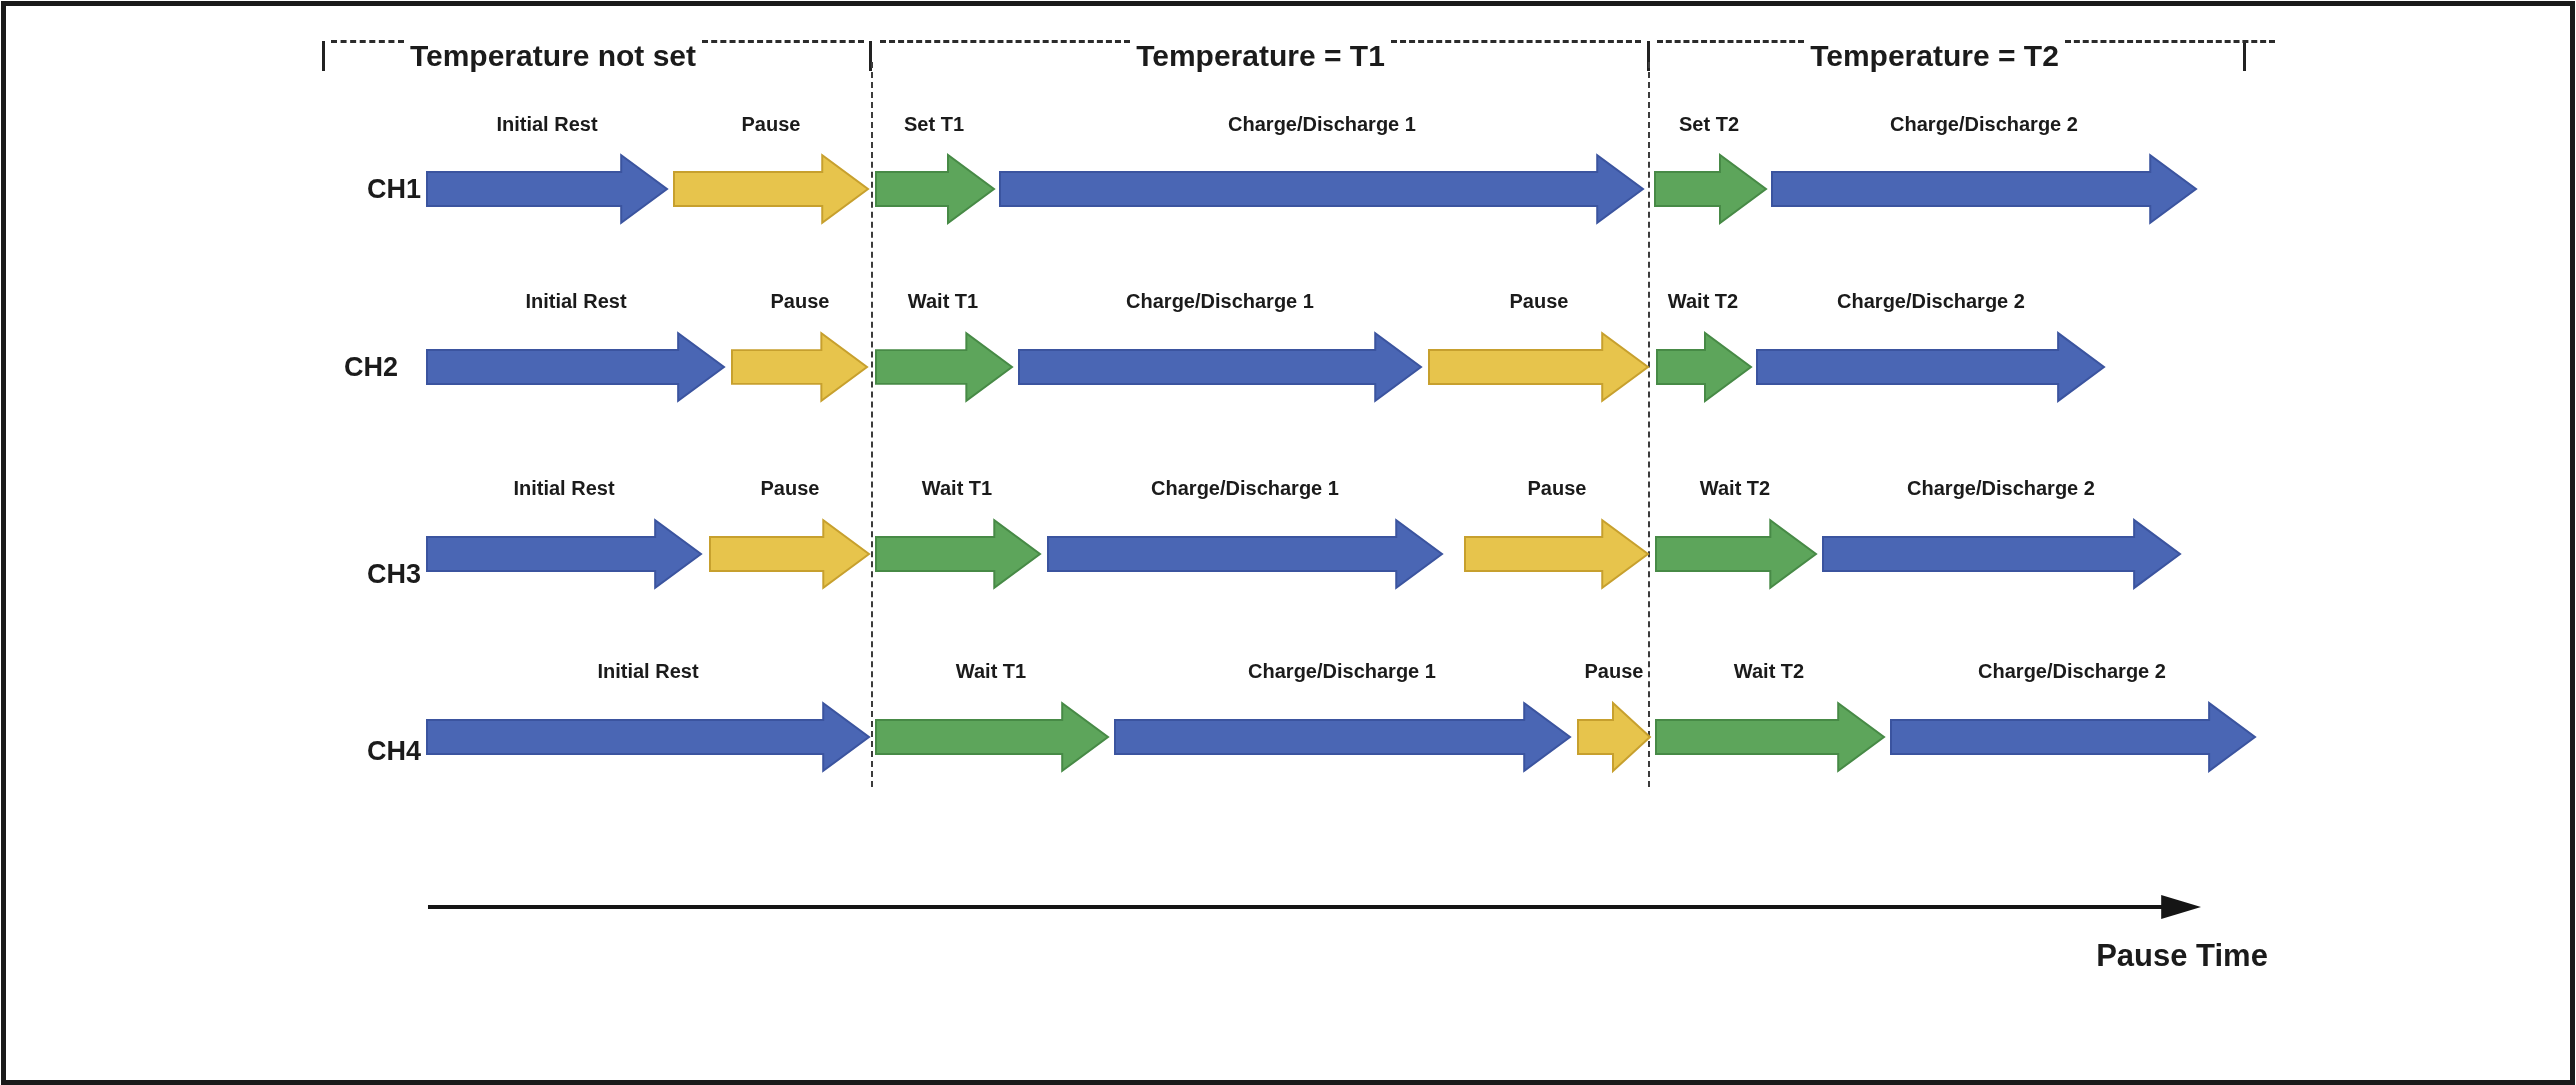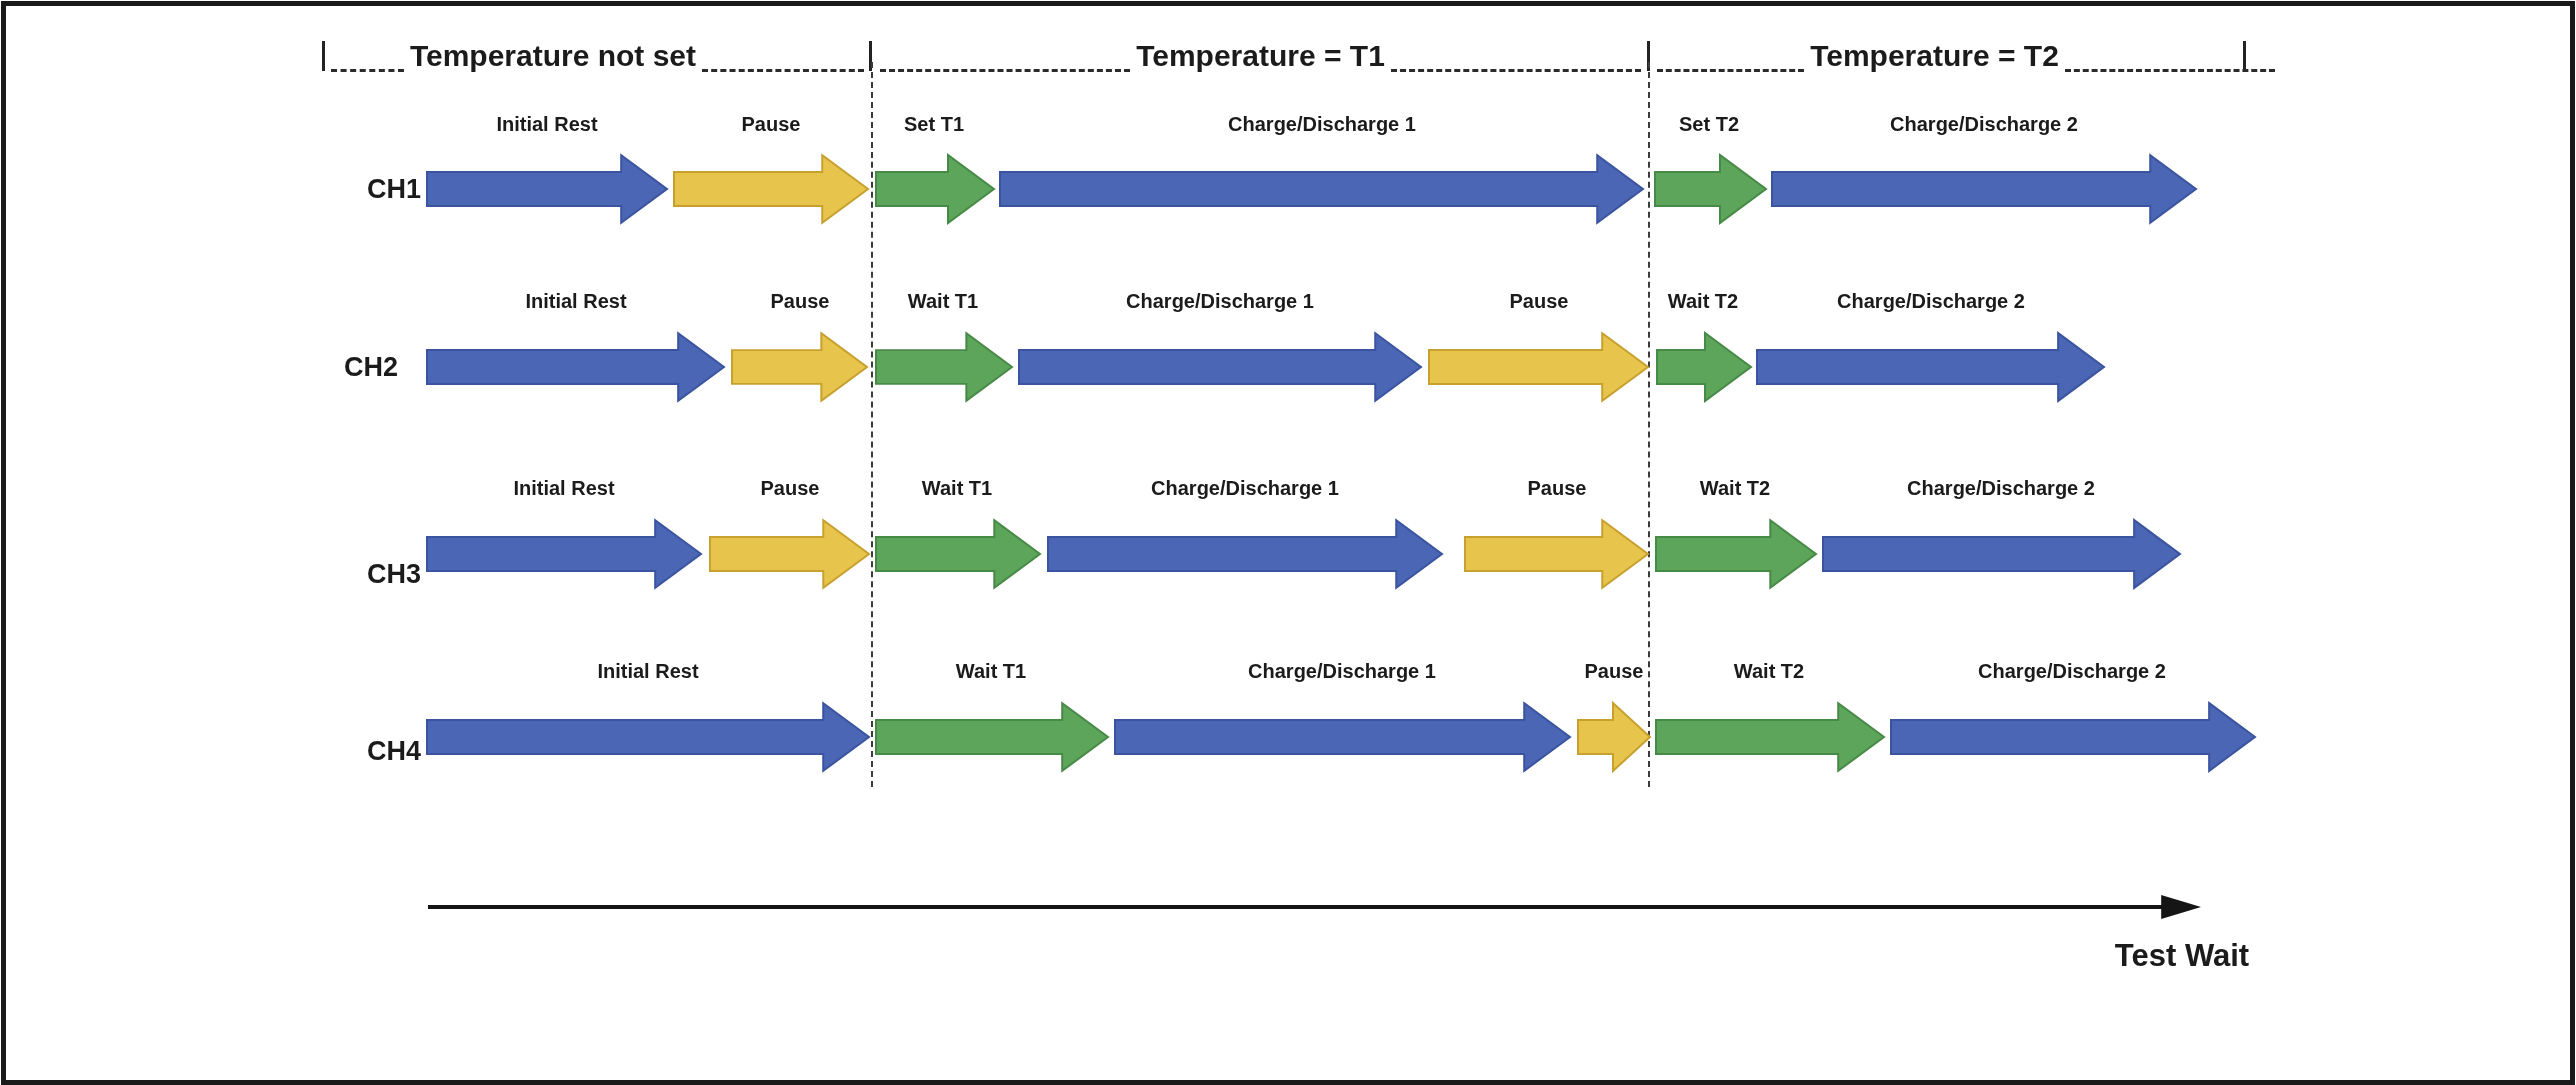--- a/index.html
+++ b/index.html
@@ -16,21 +16,21 @@
     color: #1c1c1c;
   }
   .frame {
     position: absolute; inset: 1px;
     border: 5px solid #1a1a1a;
     pointer-events: none;
   }
   
   .region {
     position: absolute; top: 40px; height: 32px;
-    display: flex; align-items: flex-end;
+    display: flex; align-items: flex-start;
     white-space: nowrap;
   }
   .dashfill {
     display: block; height: 0;
     border-top: 3px dashed #2b2b2b;
     margin: 0 6px;
   }
   .region .df-a { flex: 1; }
   .region .df-b { flex: 1; }
   .region.r1 .df-a { flex: 0.45; }
@@ -211,17 +211,17 @@
       <svg class="phase-arrow" width="367" height="74" viewBox="0 0 368 74" style="left: 1890px; top: 700px;">
         <polygon points="1,20 320,20 320,3 366,37 320,71 320,54 1,54" fill="#4a66b4" stroke="#3b549f" stroke-width="2"></polygon>
       </svg>
       <div class="phase-label" style="left: 2072px; top: 655px;">Charge/Discharge 2</div>
     </div>
 
   <svg class="axis" width="1783" height="34" viewBox="0 0 1790 34">
     <line x1="2" y1="17" x2="1746" y2="17" stroke="#151515" stroke-width="4"></line>
     <polygon points="1742,5 1782,17 1742,29" fill="#151515"></polygon>
   </svg>
-  <div class="axis-label">Test Wait</div>
+  <div class="axis-label">Pause Time</div>
 
   <div class="frame"></div>
 </div>
 
 
 </body></html>

